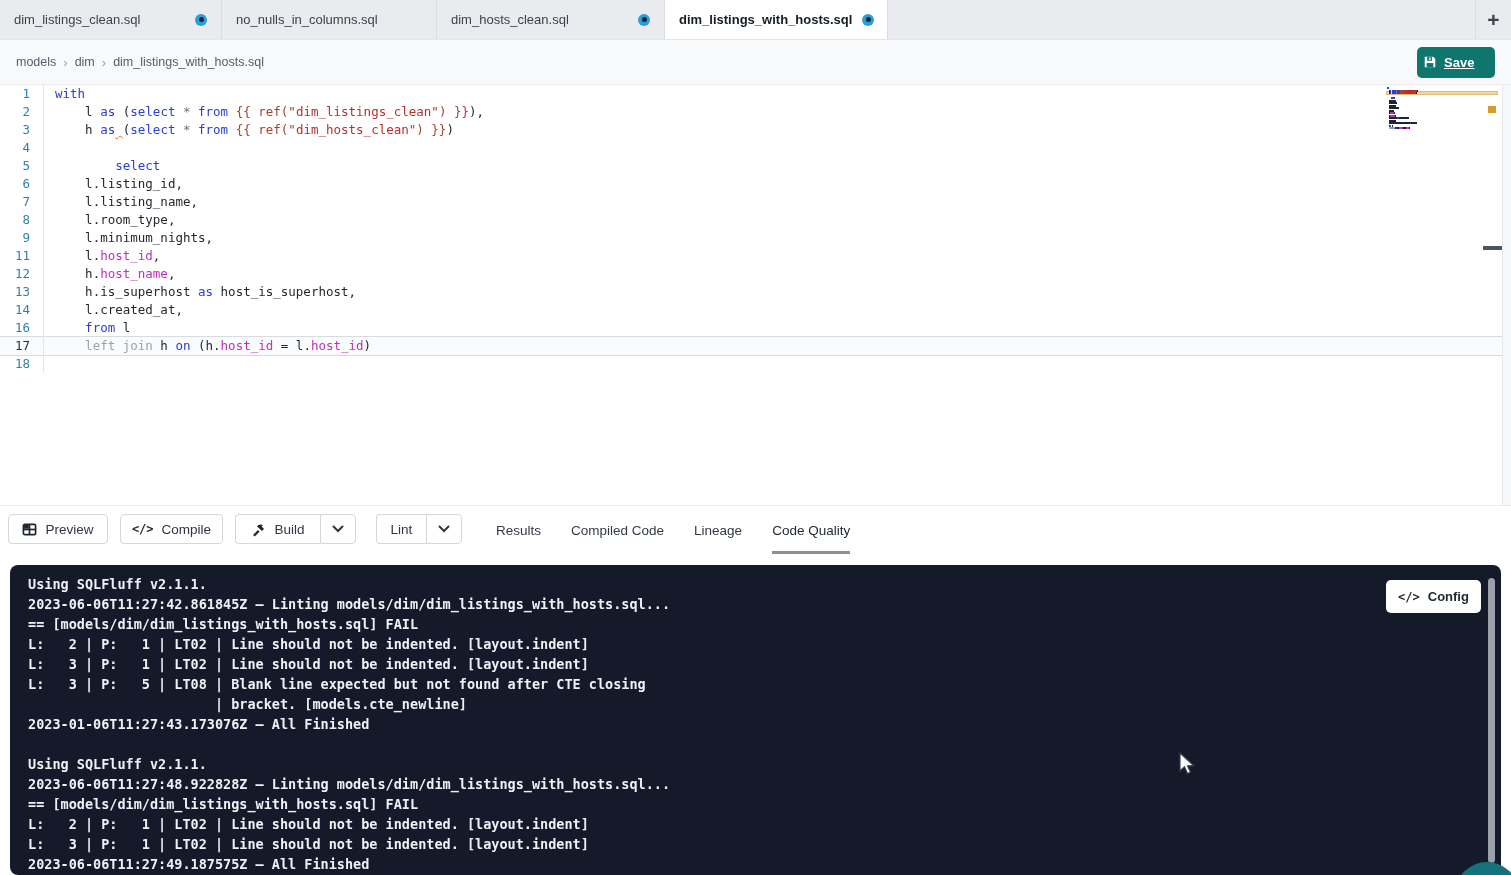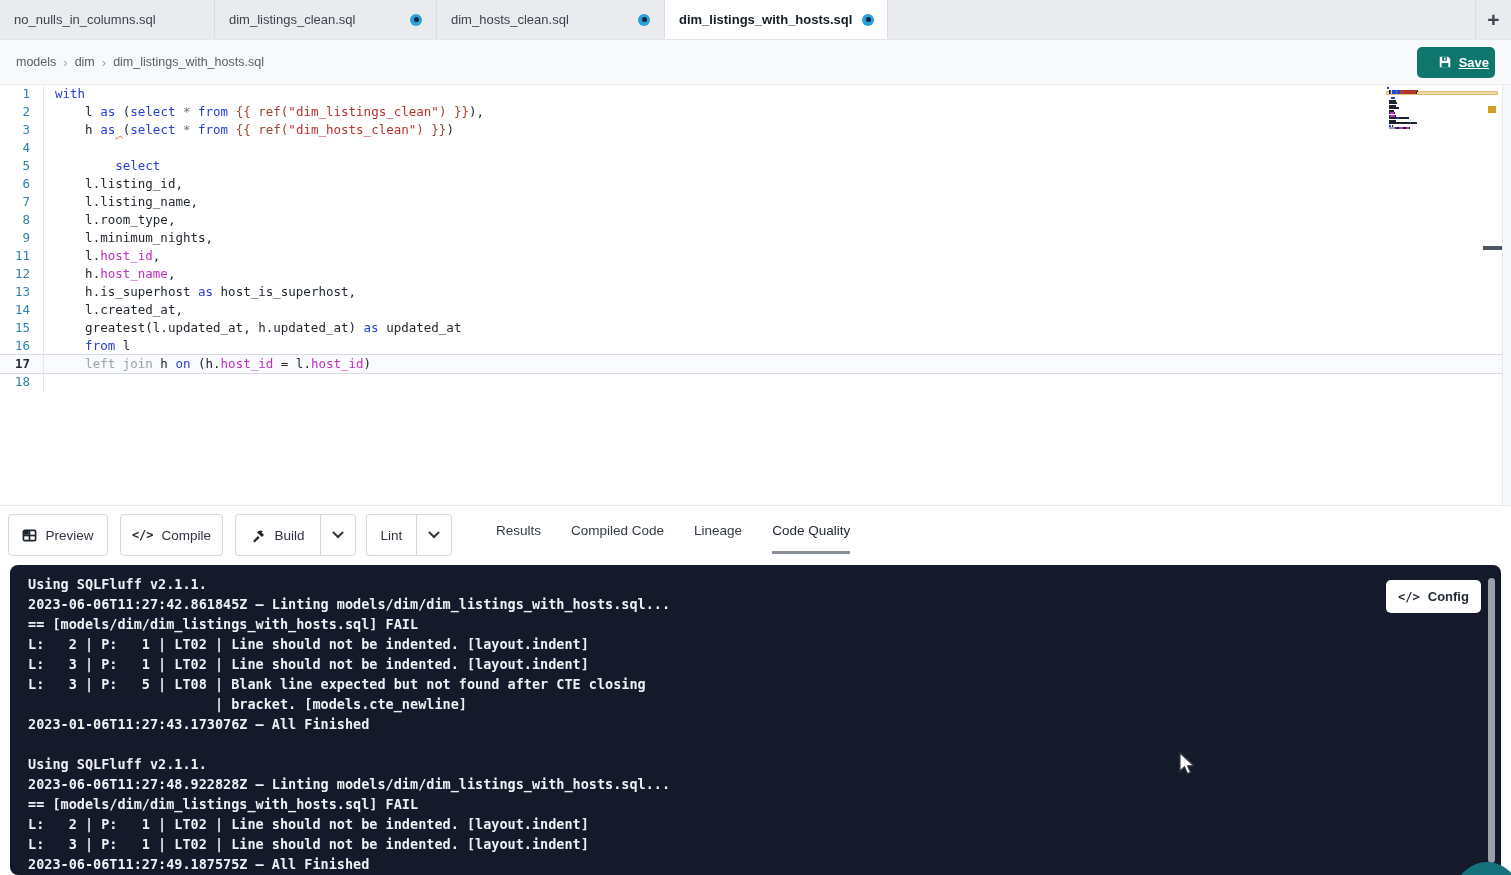--- a/index.html
+++ b/index.html
@@ -20,30 +20,30 @@
   .mod-dot::after { content:""; position:absolute; left:3.5px; top:3.5px; width:5px; height:5px; border-radius:50%; background:#14293c; }
   .newtab-cell { margin-left:auto; width:36px; height:100%; border-left:1px solid #d9dce1;
     display:flex; align-items:center; justify-content:center; color:#3f4651; font-size:21px; font-weight:600; cursor:pointer; }
 
   
   .crumb-bar { position:absolute; top:40px; left:0; width:1511px; height:45px;
     background:#f8f9fa; border-bottom:1px solid #ededf0; display:flex; align-items:center; padding:0 16px; }
   .crumb { font-size:12.5px; color:#555e68; cursor:pointer; }
   .crumb-sep { margin:0 7px; color:#9aa1a9; font-size:13px; }
   .save-btn { margin-left:auto; width:78px; height:31px; background:#0f766e; border:none; border-radius:5px;
-    color:#fff; font-size:13px; font-weight:600; display:flex; align-items:center; justify-content:flex-end; gap:7px; cursor:pointer;text-decoration:underline; }
+    color:#fff; font-size:13px; font-weight:600; display:flex; align-items:center; justify-content:flex-start; gap:7px; cursor:pointer;text-decoration:underline; }
 
   
   .editor { position:absolute; top:85px; left:0; width:1511px; height:420px; background:#fff;
     font-family:"DejaVu Sans Mono", monospace; font-size:12.5px; }
   .code-row { display:flex; height:18px; line-height:18px; }
   .ln { width:44px; flex:none; text-align:right; padding-right:13px; color:#2f7fae; border-right:1px solid #e4e7ea; }
   .code-text { padding-left:11px; white-space:pre; }
   .code-row.active { background:#fafbfc; box-shadow:0 -1px 0 #d8dbe0, 0 1px 0 #d8dbe0; }
-  .code-row.active .ln { color:#1f2937;font-weight:bold; }
+  .code-row.active .ln { color:#1f2937; }
   .tok-kw  { color:#2840d4; }
   .tok-pl  { color:#1e242c; }
   .tok-op  { color:#6b7280; }
   .tok-gray{ color:#9aa2ac; }
   .tok-var { color:#c12fc1; }
   .tok-jinja{ color:#a0432f; }
   .tok-str { color:#b5312c; }
   .tok-sq  { color:#1e242c; text-decoration:underline wavy #e0662e 1px; text-decoration-skip-ink:none; }
 
   
@@ -51,27 +51,27 @@
   .mm-row { height:2px; margin-bottom:0.5px; display:flex; width:100%; }
   .mm-row.mm-warn { background:#ecd7a6; box-shadow:0 0 0 1px #e3bd74; }
   .mm-seg { height:2px; background:currentColor; flex:none; }
   .mm-sp  { background:transparent !important; }
   .scroll-strip { position:absolute; top:0; right:0; width:9px; height:420px; background:#f7f8f9; border-left:1px solid #e8eaec; }
   .warn-marker { position:absolute; top:21px; right:15px; width:8px; height:7px; background:#d99b28; z-index:2; }
   .cursor-marker { position:absolute; top:161px; right:9px; width:19px; height:4px; background:#4b5563; z-index:2; }
 
   
   .toolbar { position:absolute; top:505px; left:0; width:1511px; height:48px; background:#fff; border-top:1px solid #e9ebee; }
-  .btn, .grp-main, .grp-chev { height:42px; border:1px solid #d4d8dd; background:#fff; display:flex;
+  .btn, .grp-main, .grp-chev { height:30px; border:1px solid #d4d8dd; background:#fff; display:flex;
     align-items:center; justify-content:center; gap:8px; font-size:13.5px; color:#2f3540; font-weight:500; cursor:pointer; }
   .btn { position:absolute; top:8px; border-radius:4px; }
   #btn-preview { left:8px; width:100px; }
   #btn-compile { left:120px; width:103px; }
   .btn-group { position:absolute; top:8px; display:flex; }
-  #grp-build { left:235px; } #grp-lint { left:366px; }
+  #grp-build { left:235px; } #grp-lint { left:376px; }
   .grp-main { border-radius:4px 0 0 4px; border-right:none; }
   .grp-chev { border-radius:0 4px 4px 0; width:36px; }
   #grp-build .grp-main { width:85px; } #grp-lint .grp-main { width:50px; }
   .mono-glyph { font-family:"DejaVu Sans Mono", monospace; font-weight:700; font-size:12px; color:#1f2630; }
 
   .panel-tabs { position:absolute; left:496px; top:0; height:48px; display:flex; gap:30px; }
   .ptab { height:48px; display:flex; align-items:center; font-size:13.5px; color:#333a45;
     border-bottom:3px solid transparent; padding-top:3px; cursor:pointer;justify-content:center; }
   .ptab.active { border-bottom-color:#8a919b; color:#1f2630; font-weight:500; }
 
@@ -86,26 +86,26 @@
     font-family:"Liberation Sans", sans-serif; font-weight:600; font-size:13px; color:#1d2633; cursor:pointer; }
   .term-scrollbar { position:absolute; top:13px; right:6px; width:7px; height:285px; background:#9aa0a8; border-radius:4px; cursor:pointer; }
   .chat-bubble { position:absolute; left:1455px; top:862px; width:64px; height:64px; border-radius:50%; background:#13727b; z-index:5; cursor:pointer; }
 
   .mouse-cursor { position:absolute; left:1176px; top:752px; z-index:10; pointer-events:none; }
 </style>
 </head>
 <body>
 
 <div class="tab-bar">
-  <div class="ftab t1">
-    <span>no_nulls_in_columns.sql</span>
-  </div>
   <div class="ftab t2">
     <span>dim_listings_clean.sql</span>
     <span class="mod-dot"></span>
+  </div>
+  <div class="ftab t1">
+    <span>no_nulls_in_columns.sql</span>
   </div>
   <div class="ftab t3">
     <span>dim_hosts_clean.sql</span>
     <span class="mod-dot"></span>
   </div>
   <div class="ftab t4 active">
     <span>dim_listings_with_hosts.sql</span>
     <span class="mod-dot"></span>
   </div>
   <div class="newtab-cell">
@@ -176,24 +176,20 @@
         <span class="ln">12</span>
         <span class="code-text"><span class="tok-pl">    h.</span><span class="tok-var">host_name</span><span class="tok-pl">,</span></span>
       </div>
       <div class="code-row">
         <span class="ln">13</span>
         <span class="code-text"><span class="tok-pl">    h.is_superhost </span><span class="tok-kw">as</span><span class="tok-pl"> host_is_superhost,</span></span>
       </div>
       <div class="code-row">
         <span class="ln">14</span>
         <span class="code-text"><span class="tok-pl">    l.created_at,</span></span>
-      </div>
-      <div class="code-row">
-        <span class="ln">15</span>
-        <span class="code-text"><span class="tok-pl">    greatest(l.updated_at, h.updated_at) </span><span class="tok-kw">as</span><span class="tok-pl"> updated_at</span></span>
       </div>
       <div class="code-row">
         <span class="ln">16</span>
         <span class="code-text"><span class="tok-pl">    </span><span class="tok-kw">from</span><span class="tok-pl"> l</span></span>
       </div>
       <div class="code-row active">
         <span class="ln">17</span>
         <span class="code-text"><span class="tok-gray">    left join </span><span class="tok-pl">h </span><span class="tok-kw">on</span><span class="tok-pl"> (h.</span><span class="tok-var">host_id</span><span class="tok-pl"> = l.</span><span class="tok-var">host_id</span><span class="tok-pl">)</span></span>
       </div>
       <div class="code-row">

